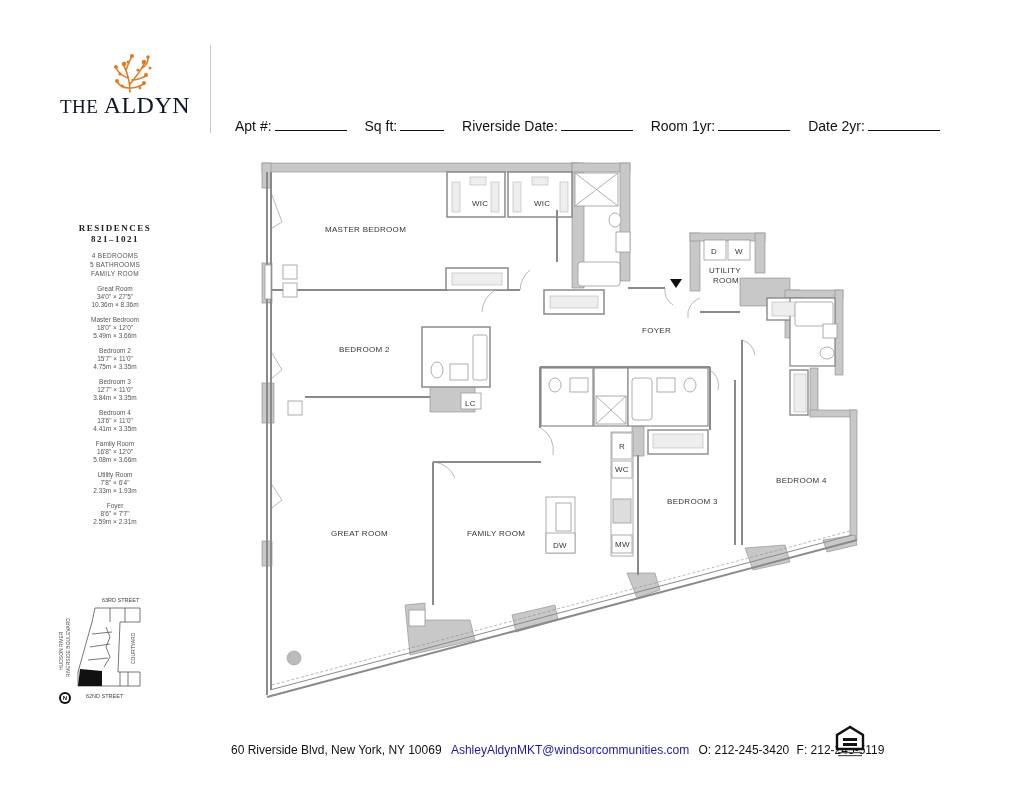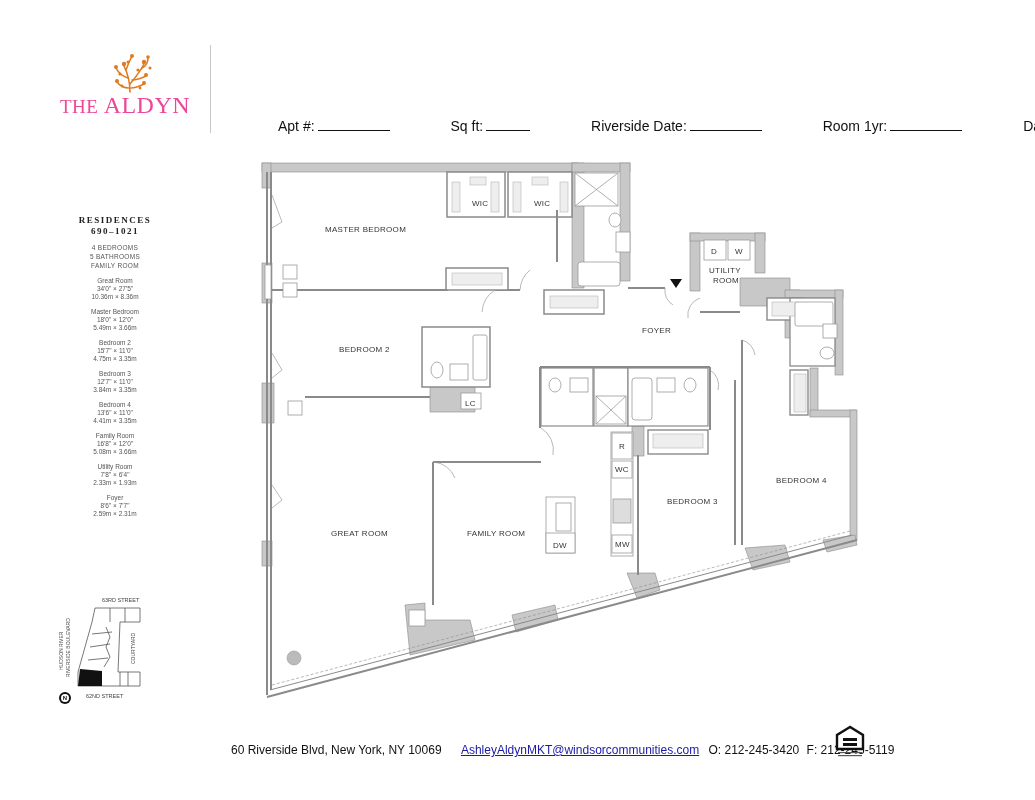--- a/index.html
+++ b/index.html
@@ -1,31 +1,31 @@
 <!DOCTYPE html>
 <html><head>
 <meta charset="utf-8">
 <style>
   html, body { margin: 0; padding: 0; background: #ffffff; }
   body { width: 1035px; height: 800px; position: relative; overflow: hidden; font-family: "Liberation Sans", sans-serif; color: #111; }
   .logo { position: absolute; left: 58px; top: 50px; width: 150px; height: 80px; }
-  .logo-text { position: absolute; left: 60px; top: 92px; font-family: "Liberation Serif", serif; color: #ec4899; font-size: 24px; letter-spacing: 0.5px; white-space: nowrap; }
+  .logo-text { position: absolute; left: 60px; top: 92px; font-family: "Liberation Serif", serif; color: #0f172a; font-size: 24px; letter-spacing: 0.5px; white-space: nowrap; }
   .logo-text .small { font-size: 19px; }
   .logo-divider { position: absolute; left: 210px; top: 45px; width: 1px; height: 88px; background: #c8c8c8; }
   .form-line { position: absolute; left: 235px; top: 118px; font-size: 14px; white-space: nowrap; color: #111; }
-  .form-line span.field { margin-right: 14px; margin-left: 43px; }
+  .form-line span.field { margin-right: 14px; }
   .form-line span.blank { display: inline-block; border-bottom: 1px solid #111; height: 12px; vertical-align: baseline; margin-left: 3px; }
-  .side { position: absolute; left: 60px; top: 215px; width: 110px; text-align: center; color: #555; }
+  .side { position: absolute; left: 60px; top: 223px; width: 110px; text-align: center; color: #555; }
   .side .title { font-family: "Liberation Serif", serif; font-weight: bold; font-size: 9px; letter-spacing: 1.5px; color: #222; line-height: 11px; }
   .side .features { font-size: 6.5px; line-height: 9px; margin-top: 6px; letter-spacing: 0.3px; }
   .side .room { font-size: 6.5px; line-height: 8px; margin-top: 7px; }
   .keymap { position: absolute; left: 40px; top: 592px; width: 120px; height: 115px; }
   .plan { position: absolute; left: 255px; top: 155px; width: 620px; height: 560px; }
   .footer { position: absolute; left: 231px; top: 743px; font-size: 12px; white-space: nowrap; color: #111; }
-  .footer a { color: #1a1aa6; text-decoration: underline; margin: 0 6px 0 16px; }
+  .footer a { color: #1a1aa6; margin: 0 6px 0 6px; }
   .footer .ph { margin-left: 4px; }
   .eho { position: absolute; left: 833px; top: 724px; width: 34px; height: 34px; }
   .room-label { font-family: "Liberation Sans", sans-serif; font-size: 8px; fill: #333; letter-spacing: 0.3px; }
 </style>
 </head>
 <body>
 
 <svg class="logo" viewBox="0 0 150 80">
   <g stroke="#e07a1f" stroke-width="1.6" fill="none" stroke-linecap="round">
     <path d="M72 42 C72 32 70 24 66 16"></path>
@@ -63,21 +63,21 @@
 <div class="form-line">
   <span class="field"><span>Apt #:</span><span class="blank" style="width:72px"></span></span>
   <span class="field"><span>Sq ft:</span><span class="blank" style="width:44px"></span></span>
   <span class="field"><span>Riverside Date:</span><span class="blank" style="width:72px"></span></span>
   <span class="field"><span>Room 1yr:</span><span class="blank" style="width:72px"></span></span>
   <span class="field"><span>Date 2yr:</span><span class="blank" style="width:72px"></span></span>
 </div>
 
 <div class="side">
   <div class="title">RESIDENCES</div>
-  <div class="title">690–1021</div>
+  <div class="title">821–1021</div>
   <div class="features">
     <div>4 BEDROOMS</div>
     <div>5 BATHROOMS</div>
     <div>FAMILY ROOM</div>
   </div>
   <div class="room">
       <div>Great Room</div>
       <div>34'0" × 27'5"</div>
       <div>10.36m × 8.36m</div>
     </div>

